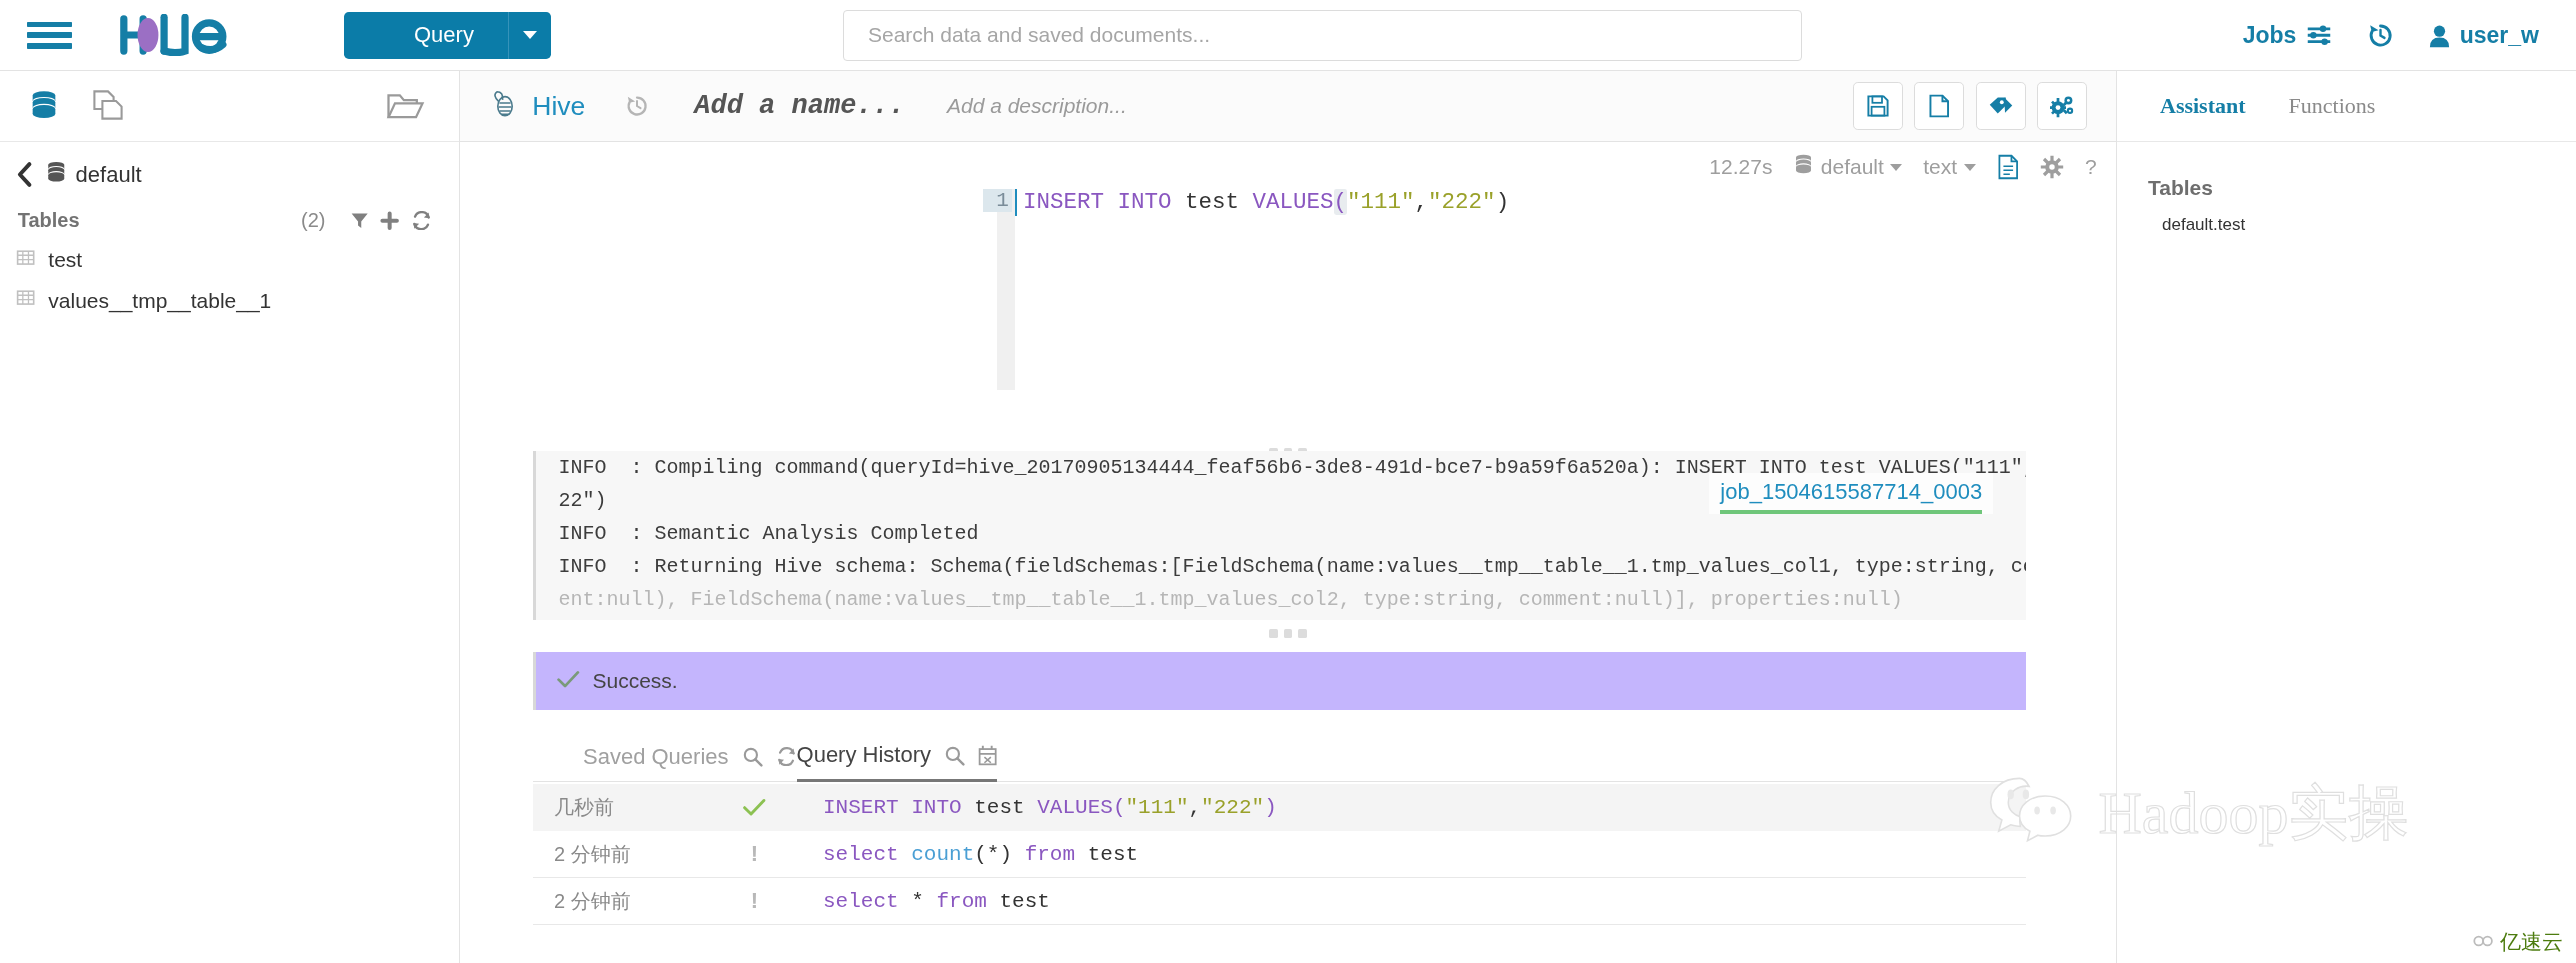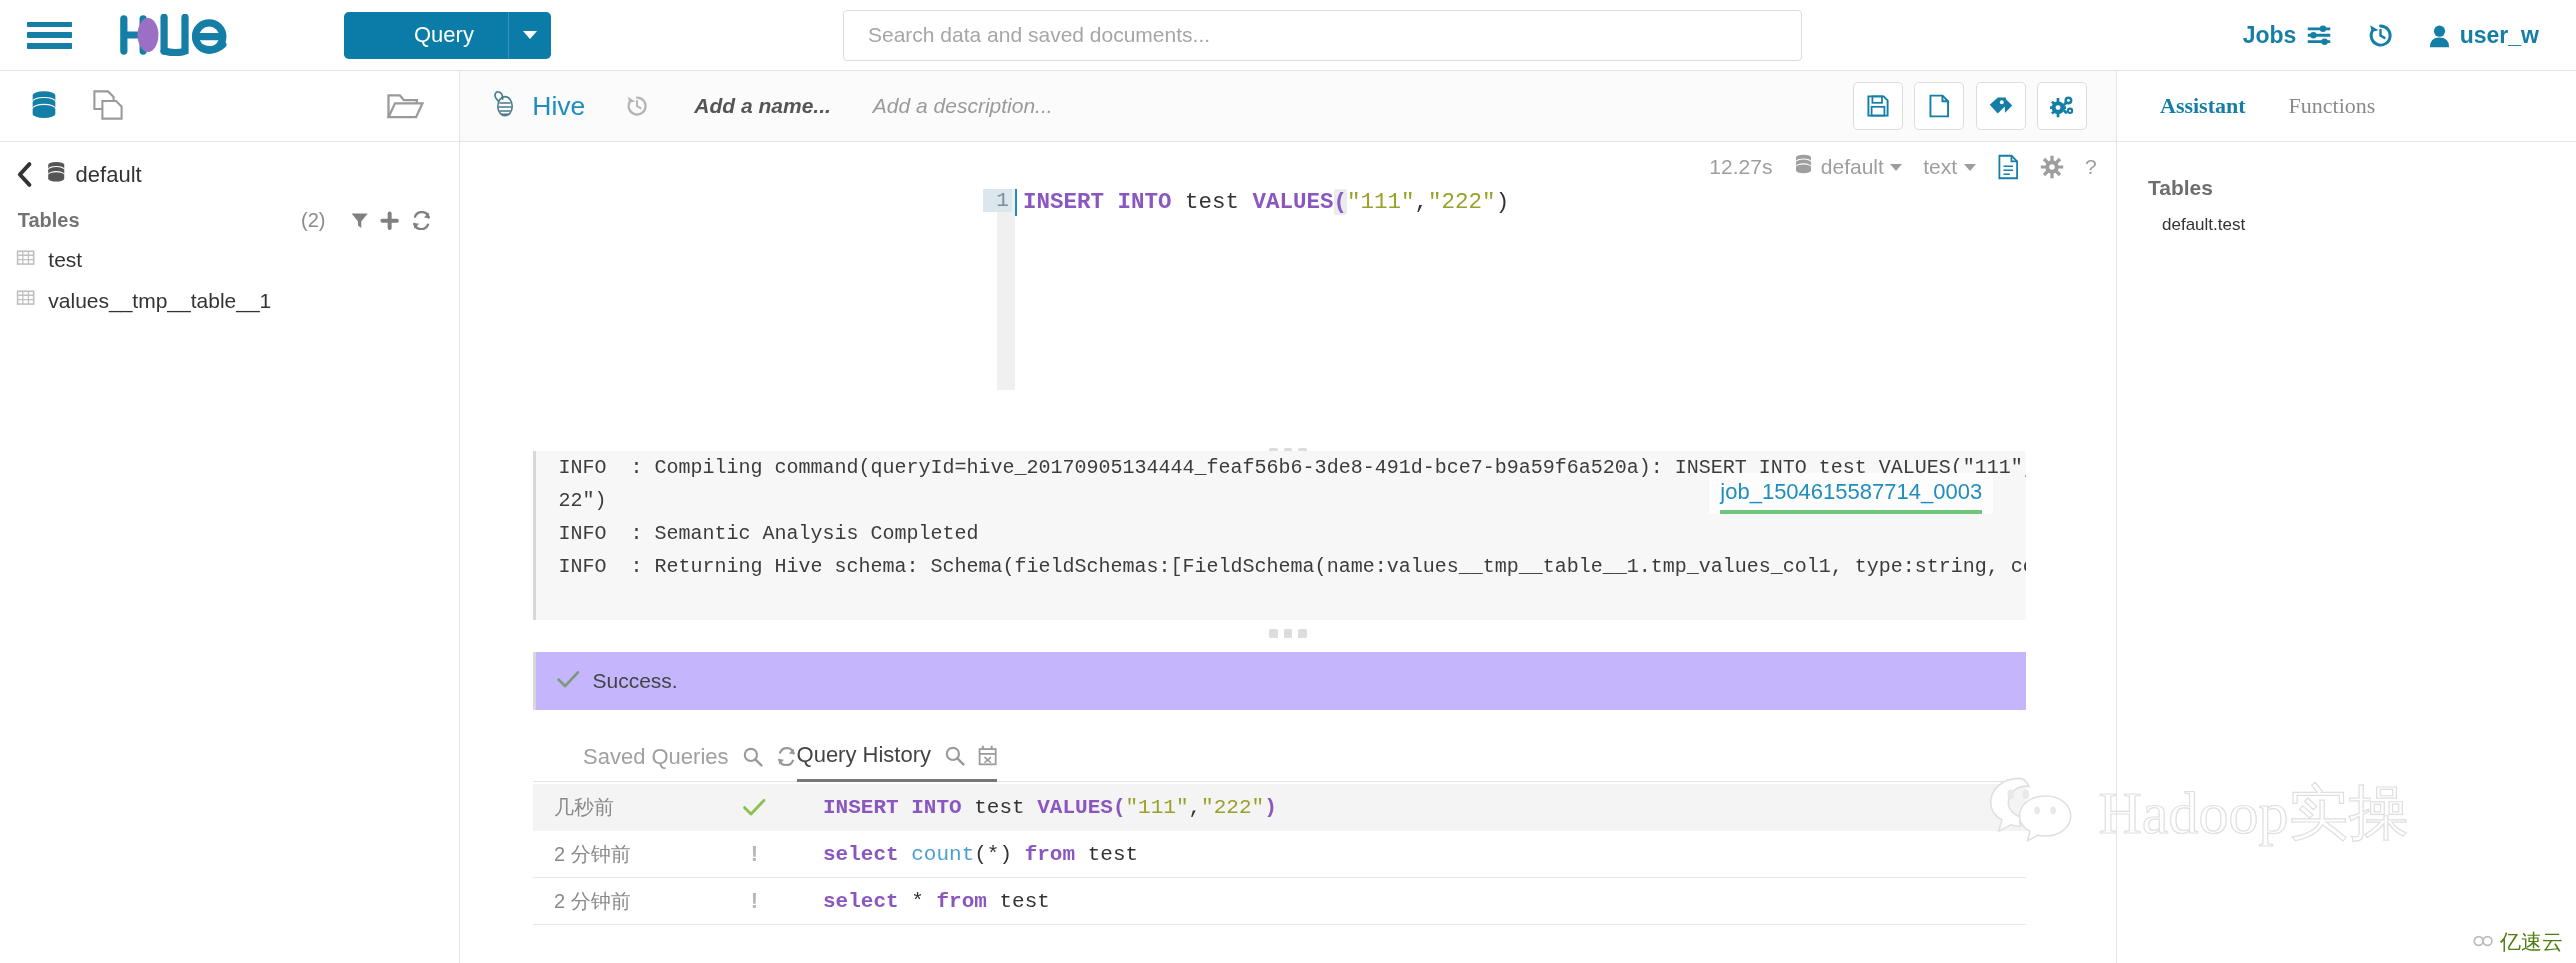--- a/index.html
+++ b/index.html
@@ -62,22 +62,22 @@
   .tbl-item { display: flex; align-items: center; gap: 13px;
      padding: 8px 0 8px 16px; font-size: 21px; color: #333; cursor: pointer; }
 
   
   .editor-bar { position: absolute; top: 71px; left: 460px; width: 1656px; height: 71px;
      background: #fbfbfb; border-bottom: 0.8px solid #e3e3e3;
      display: flex; align-items: center; }
   .hive-title { display: flex; align-items: center; gap: 11.3px; margin-left: 29px;
      font-size: 26.5px; color: #1F8DBE; cursor: pointer; }
   .eb-hist { margin-left: 40px; cursor: pointer; display: flex; }
-  .eb-name { margin-left: 45px; font-size: 21px; font-weight: bold;
-     font-style: italic; color: #555; cursor: text; }
+  .eb-name { margin-left: 45px; font-size: 27px; font-weight: bold;
+     font-style: italic; color: #555; cursor: text; font-family: Liberation Mono, monospace; }
   .eb-desc { margin-left: 42px; font-size: 21px; font-style: italic;
      color: #9a9a9a; cursor: text; }
   .eb-btns { margin-left: auto; margin-right: 29px; display: flex; gap: 11.3px; }
   .eb-btn { width: 50px; height: 48px; border: 0.8px solid #dcdcdc; border-radius: 4.8px;
      background: #fff; display: flex; align-items: center; justify-content: center;
      cursor: pointer; }
 
   
   .editor-area { position: absolute; top: 142px; left: 460px; width: 1656px; height: 822px;
      background: #fff; }
@@ -91,21 +91,21 @@
   .ed-gutter { position: absolute; left: 537px; top: 47px; width: 17.7px; height: 201px;
      background: #f0f0f0; }
   .linenum { position: absolute; left: 523px; top: 47px; width: 29px;
      font-family: "Liberation Mono", monospace; font-size: 21px;
      color: #7a8c99; background: #dce7ed; text-align: right; padding-right: 3.2px; }
   .cursor-bar { position: absolute; left: 555px; top: 47px; width: 2.4px; height: 27px;
      background: #1F8DBE; }
   .code-text { position: absolute; left: 563px; top: 47px;
      font-family: "Liberation Mono", monospace; font-size: 22.5px;
      color: #333; white-space: pre; }
-  .kw { color: #8a57c0; font-weight: bold; }
+  .kw { color: #8a57c0; }
   .str { color: #9aa12a; }
   .paren-hl { background: #e8ecef; border-radius: 2.4px; }
 
   .drag-dots { position: absolute; width: 1656px; display: flex;
      justify-content: center; gap: 5.6px; cursor: ns-resize; }
   .drag-dots i { width: 8.8px; height: 8.8px; background: #dcdcdc;
      border-radius: 1.6px; display: block; }
 
   
   .log-panel { position: absolute; left: 533px; top: 451px; width: 1493px; height: 169px;
@@ -453,20 +453,21 @@
         <i></i>
         <i></i>
     </div>
   </div>
 
   <div class="log-panel">
     <div class="log-line">INFO  : Compiling command(queryId=hive_20170905134444_feaf56b6-3de8-491d-bce7-b9a59f6a520a): INSERT INTO test VALUES("111","2</div>
     <div class="log-line">22")</div>
     <div class="log-line">INFO  : Semantic Analysis Completed</div>
     <div class="log-line">INFO  : Returning Hive schema: Schema(fieldSchemas:[FieldSchema(name:values__tmp__table__1.tmp_values_col1, type:string, comm</div>
+    <div class="log-line clipped">ent:null), FieldSchema(name:values__tmp__table__1.tmp_values_col2, type:string, comment:null)], properties:null)</div>
   </div>
   <div class="job-link-box">
     <a class="job-link">job_1504615587714_0003</a>
   </div>
 
   <div class="drag-dots" style="left:460px; top:629px;">
     <i></i>
       <i></i>
       <i></i>
   </div>

